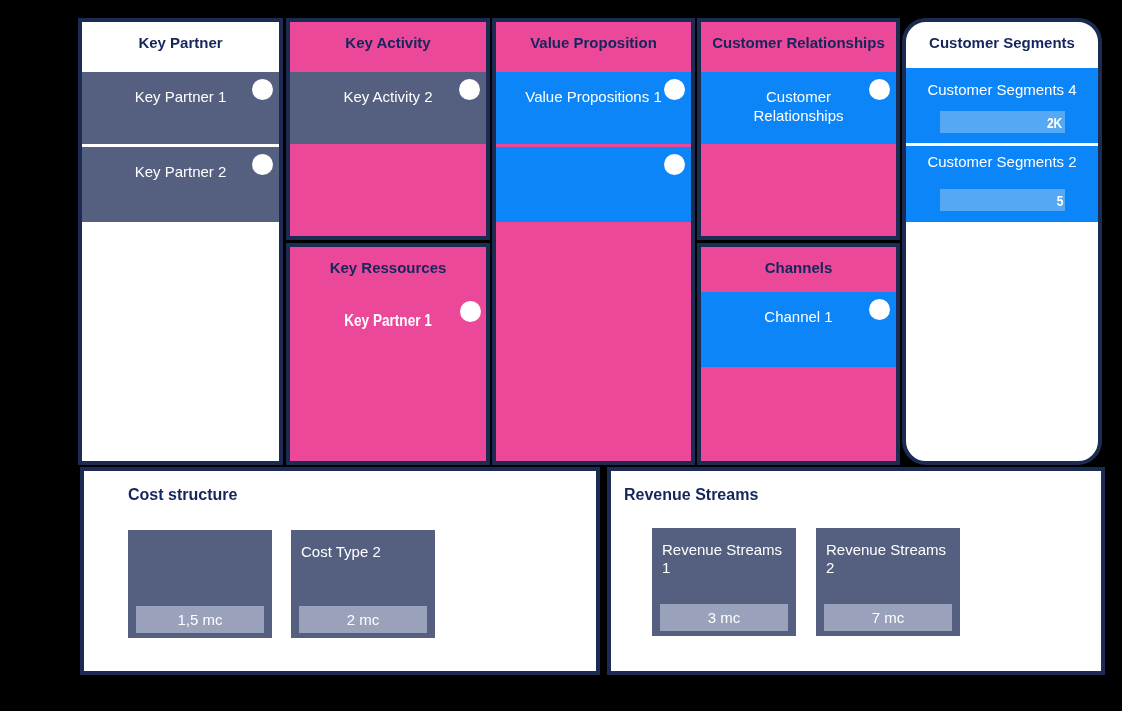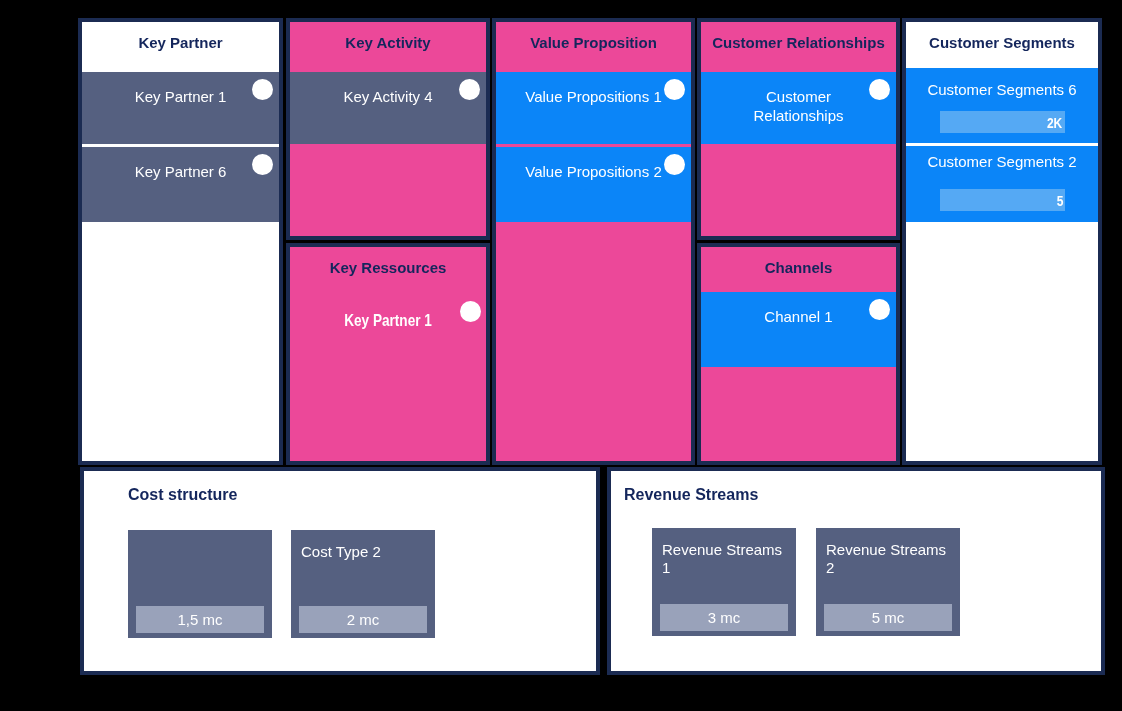--- a/index.html
+++ b/index.html
@@ -72,73 +72,72 @@
 
 <div class="stage">
 
   <section class="panel white" style="left:78px;top:18px;width:205px;height:447px;">
     <h2 class="panel-title">Key Partner</h2>
     <div class="card slate" style="top:50px;height:72px;">
       <span class="lbl">Key Partner 1</span>
       <span class="dot"></span>
     </div>
     <div class="card slate" style="top:125px;height:75px;">
-      <span class="lbl">Key Partner 6</span>
+      <span class="lbl">Key Partner 2</span>
       <span class="dot"></span>
     </div>
   </section>
 
   <section class="panel black" style="left:286px;top:18px;width:204px;height:222px;">
     <h2 class="panel-title">Key Activity</h2>
     <div class="card slate" style="top:50px;height:72px;">
-      <span class="lbl">Key Activity 4</span>
+      <span class="lbl">Key Activity 2</span>
       <span class="dot"></span>
     </div>
   </section>
 
   <section class="panel black" style="left:286px;top:243px;width:204px;height:222px;">
     <h2 class="panel-title">Key Ressources</h2>
     <div class="free-item">
       <span class="lbl condensed">Key Partner 1</span>
       <span class="dot"></span>
     </div>
   </section>
 
   <section class="panel black" style="left:492px;top:18px;width:203px;height:447px;">
     <h2 class="panel-title">Value Proposition</h2>
     <div class="card blue" style="top:50px;height:72px;">
       <span class="lbl">Value Propositions 1</span>
       <span class="dot"></span>
     </div>
     <div class="card blue" style="top:125px;height:75px;">
-      <span class="lbl">Value Propositions 2</span>
       <span class="dot"></span>
     </div>
   </section>
 
   <section class="panel black" style="left:697px;top:18px;width:203px;height:222px;">
     <h2 class="panel-title">Customer Relationships</h2>
     <div class="card blue" style="top:50px;height:72px;">
       <span class="lbl"><span class="wrap-narrow">Customer Relationships</span></span>
       <span class="dot"></span>
     </div>
   </section>
 
   <section class="panel black" style="left:697px;top:243px;width:203px;height:222px;">
     <h2 class="panel-title">Channels</h2>
     <div class="card blue" style="top:45px;height:75px;">
       <span class="lbl">Channel 1</span>
       <span class="dot"></span>
     </div>
   </section>
 
-  <section class="panel white" style="left:902px;top:18px;width:200px;height:447px;">
+  <section class="panel white" style="left:902px;top:18px;width:200px;height:447px;border-radius:24px;">
     <h2 class="panel-title">Customer Segments</h2>
     <div class="card blue" style="top:46px;height:75px;">
-      <span class="lbl" style="padding-top:12px;">Customer Segments 6</span>
+      <span class="lbl" style="padding-top:12px;">Customer Segments 4</span>
       <span class="seg-bar">
           <span class="condensed">2K</span>
         </span>
     </div>
     <div class="card blue" style="top:124px;height:76px;">
       <span class="lbl" style="padding-top:6px;">Customer Segments 2</span>
       <span class="seg-bar">
           <span class="condensed">5</span>
         </span>
     </div>
@@ -163,18 +162,18 @@
     <h2 class="section-title" style="left:13px;top:15px;">Revenue Streams</h2>
     <div class="bcard" style="left:41px;top:57px;">
       <span class="lbl">Revenue Streams 1</span>
       <span class="bar">
           <span>3 mc</span>
         </span>
     </div>
     <div class="bcard" style="left:205px;top:57px;">
       <span class="lbl">Revenue Streams 2</span>
       <span class="bar">
-          <span>5 mc</span>
+          <span>7 mc</span>
         </span>
     </div>
   </section>
 
 </div>
 
 </body></html>

